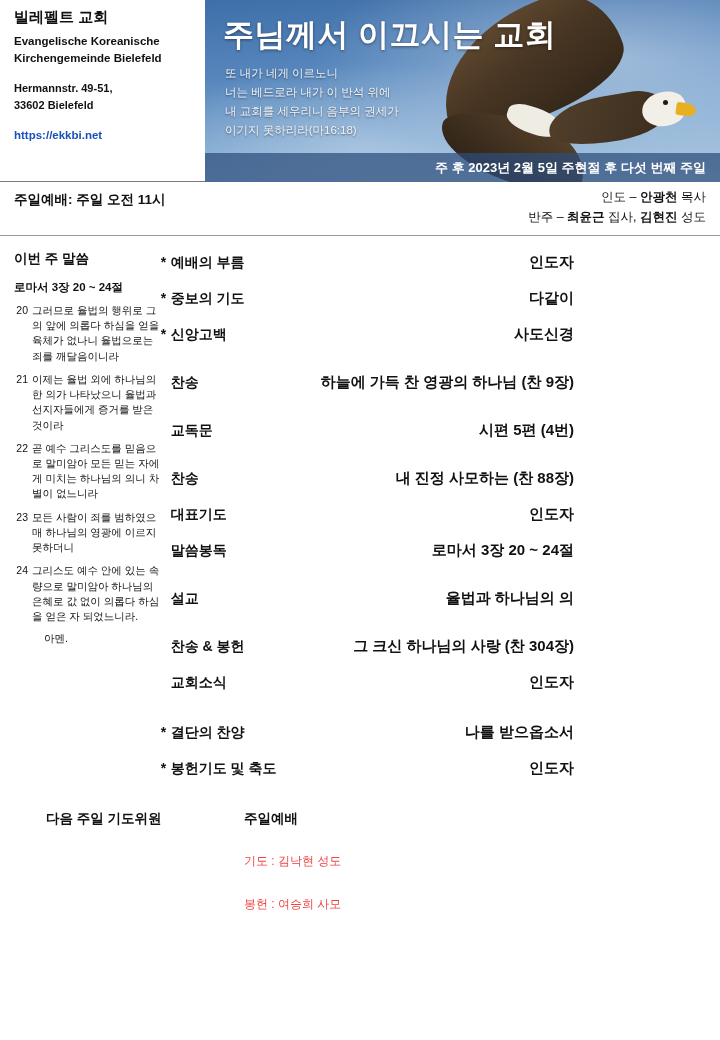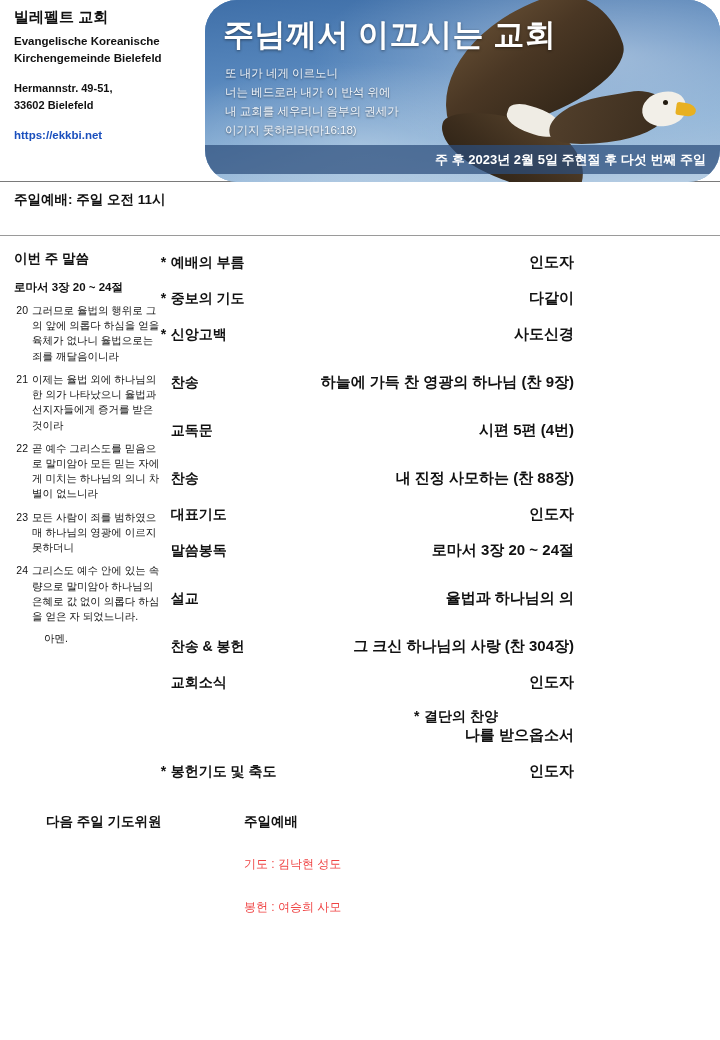--- a/index.html
+++ b/index.html
@@ -50,21 +50,20 @@
     color:#1a4fbd;
     font-weight:bold;
   }
 
   .header-banner {
     position:relative;
     width:515px;
     height:182px;
     overflow:hidden;
     background:linear-gradient(180deg,#4f7fb5 0%, #5d8cc0 40%, #7aa5cf 100%);
-    border-radius:32px;
   }
   
   .sky {
     position:absolute; inset:0;
     background:
       radial-gradient(ellipse 420px 150px at 78% 30%, rgba(255,255,255,0.40), rgba(255,255,255,0) 70%),
       radial-gradient(ellipse 300px 120px at 30% 80%, rgba(255,255,255,0.25), rgba(255,255,255,0) 70%),
       linear-gradient(175deg,#3f6fa8 0%, #5686bc 35%, #87aed4 70%, #b9cfe4 100%);
   }
   
@@ -136,21 +135,21 @@
   .banner-verse {
     position:absolute;
     left:20px; top:64px;
     font-size:11.5px;
     line-height:1.65;
     color:#f2f6fb;
     text-shadow:0 1px 2px rgba(0,0,0,0.5);
   }
   .banner-bottom {
     position:absolute;
-    left:0; bottom:8px;
+    left:0; bottom:0;
     width:100%;
     height:29px;
     background:rgba(44,78,124,0.72);
     display:flex;
     align-items:center;
     justify-content:flex-end;
     padding-right:14px;
   }
   .banner-date {
     font-size:13px;
@@ -249,21 +248,21 @@
   }
   .order-detail {
     flex:1;
     text-align:right;
     font-size:15px;
     font-weight:bold;
     color:#111;
     white-space:nowrap;
   }
   .order-row.tall { min-height:34px; }
-  .order-row.gap-top { margin-top:16px;flex-direction:column; }
+  .order-row.gap-top { margin-top:16px; }
 
   
   .footer {
     display:flex;
     padding:18px 14px 0 30px;
   }
   .footer-left {
     width:214px;
     padding-left:16px;
     font-size:13.5px;
@@ -321,20 +320,28 @@
       <div>이기지 못하리라(마16:18)</div>
     </div>
     <div class="banner-bottom">
       <div class="banner-date">주 후 2023년 2월 5일 주현절 후 다섯 번째 주일</div>
     </div>
   </div>
 </div>
 
 <div class="subhead">
   <div class="service-time">주일예배: 주일 오전 11시</div>
+  <div class="leaders">
+    <div>
+      <span>인도 – </span><b>안광천</b><span> 목사</span>
+    </div>
+    <div>
+      <span>반주 – </span><b>최윤근</b><span> 집사, </span><b>김현진</b><span> 성도</span>
+    </div>
+  </div>
 </div>
 
 <div class="content">
 
   <div class="col-left">
     <div class="word-title">이번 주 말씀</div>
     <div class="scripture-ref">로마서 3장 20 ~ 24절</div>
 
     <div class="verse">
       <span class="vnum">20</span>

